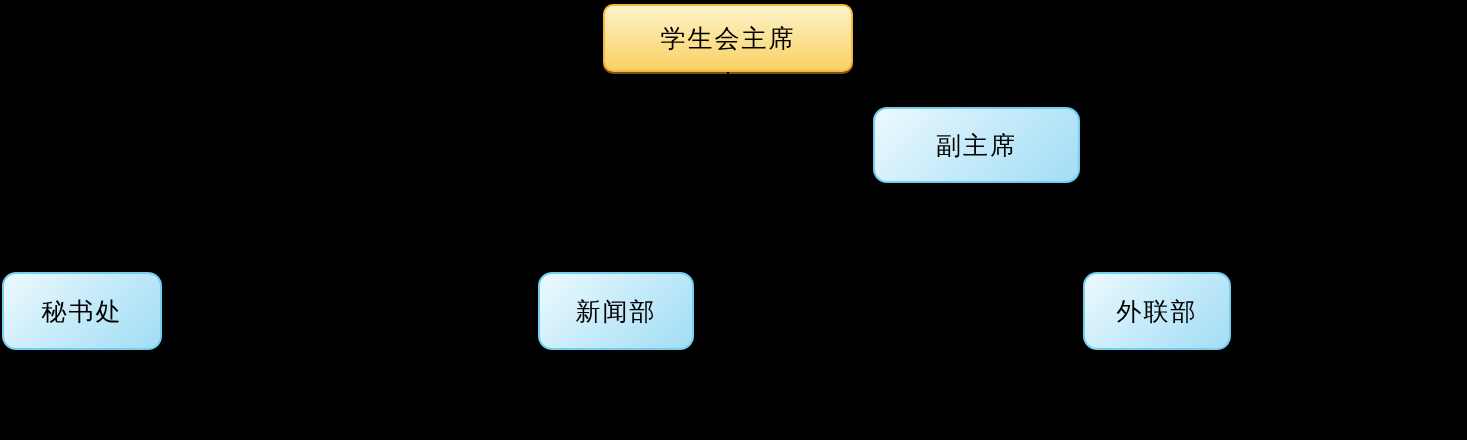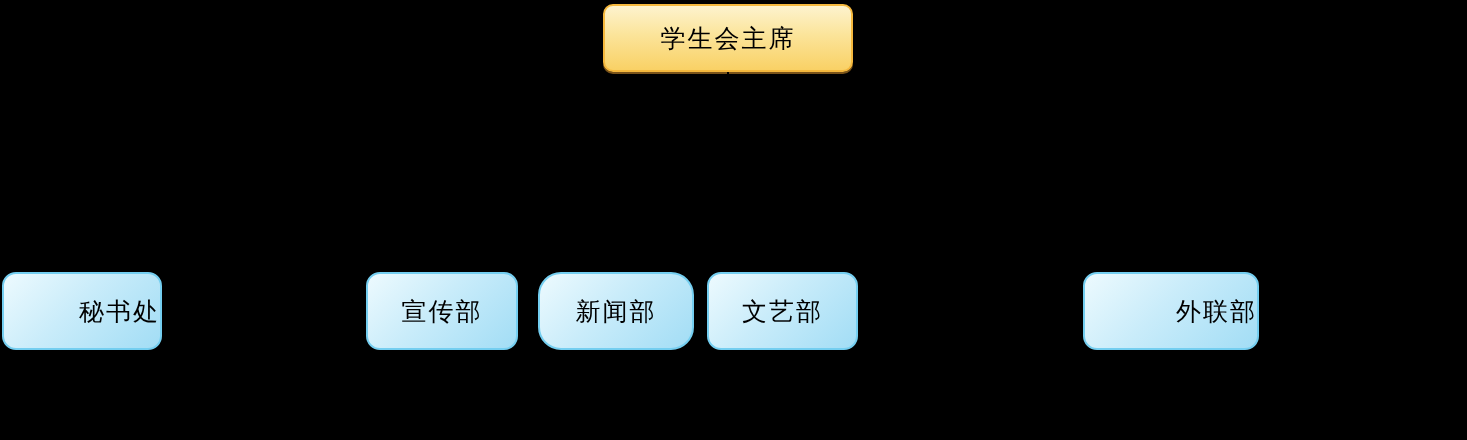--- a/index.html
+++ b/index.html
@@ -44,27 +44,27 @@
     background: linear-gradient(180deg, #FDF3CE 0%, #FBE49A 45%, #F9D165 100%);
     box-shadow: 0 2px 0 rgba(222,152,46,0.55);
   }
   .node-blue {
     border: 2px solid #74CEF0;
     border-radius: 14px;
     background: linear-gradient(135deg, #EDFAFE 0%, #C9ECFA 45%, #A2DDF5 100%);
   }
   .node-vp   { left: 873px;  top: 107px; width: 207px; height: 76px; }
   .dept      { top: 272px; height: 78px; }
-  .dept-0    { left: 2px;    width: 160px; justify-content: flex-end; }
+  .dept-0    { left: 2px;    width: 160px; }
   .dept-1    { left: 182px;  width: 161px; }
   .dept-2    { left: 366px;  width: 152px; }
-  .dept-3    { left: 538px;  width: 156px; border-radius: 23px; }
+  .dept-3    { left: 538px;  width: 156px; }
   .dept-4    { left: 707px;  width: 151px; }
   .dept-5    { left: 916px;  width: 148px; }
-  .dept-6    { left: 1083px; width: 176px; justify-content: flex-end; }
+  .dept-6    { left: 1083px; width: 148px; }
   .dept-7    { left: 1282px; width: 181px; }
   .label { display: inline-block; }
 </style>
 </head>
 <body>
 
 <div class="canvas">
 
   <svg class="connectors" viewBox="0 0 1467 440" xmlns="http://www.w3.org/2000/svg">
     <g stroke="#000000" stroke-width="2" fill="none">
@@ -79,30 +79,27 @@
       <path d="M 990 230 L 990 272"></path>
       <path d="M 1157 230 L 1157 272"></path>
       <path d="M 1372 230 L 1372 272"></path>
     </g>
   </svg>
 
   <div class="node node-president">
     <span class="label">学生会主席</span>
   </div>
 
+  <div class="node node-blue node-vp">
+    <span class="label">副主席</span>
+  </div>
 
   <div class="node node-blue dept dept-0">
     <span class="label">秘书处</span>
   </div>
-  <div class="node node-blue dept dept-2">
-    <span class="label">宣传部</span>
-  </div>
   <div class="node node-blue dept dept-3">
     <span class="label">新闻部</span>
-  </div>
-  <div class="node node-blue dept dept-4">
-    <span class="label">文艺部</span>
   </div>
   <div class="node node-blue dept dept-6">
     <span class="label">外联部</span>
   </div>
 
 </div>
 
 </body></html>

